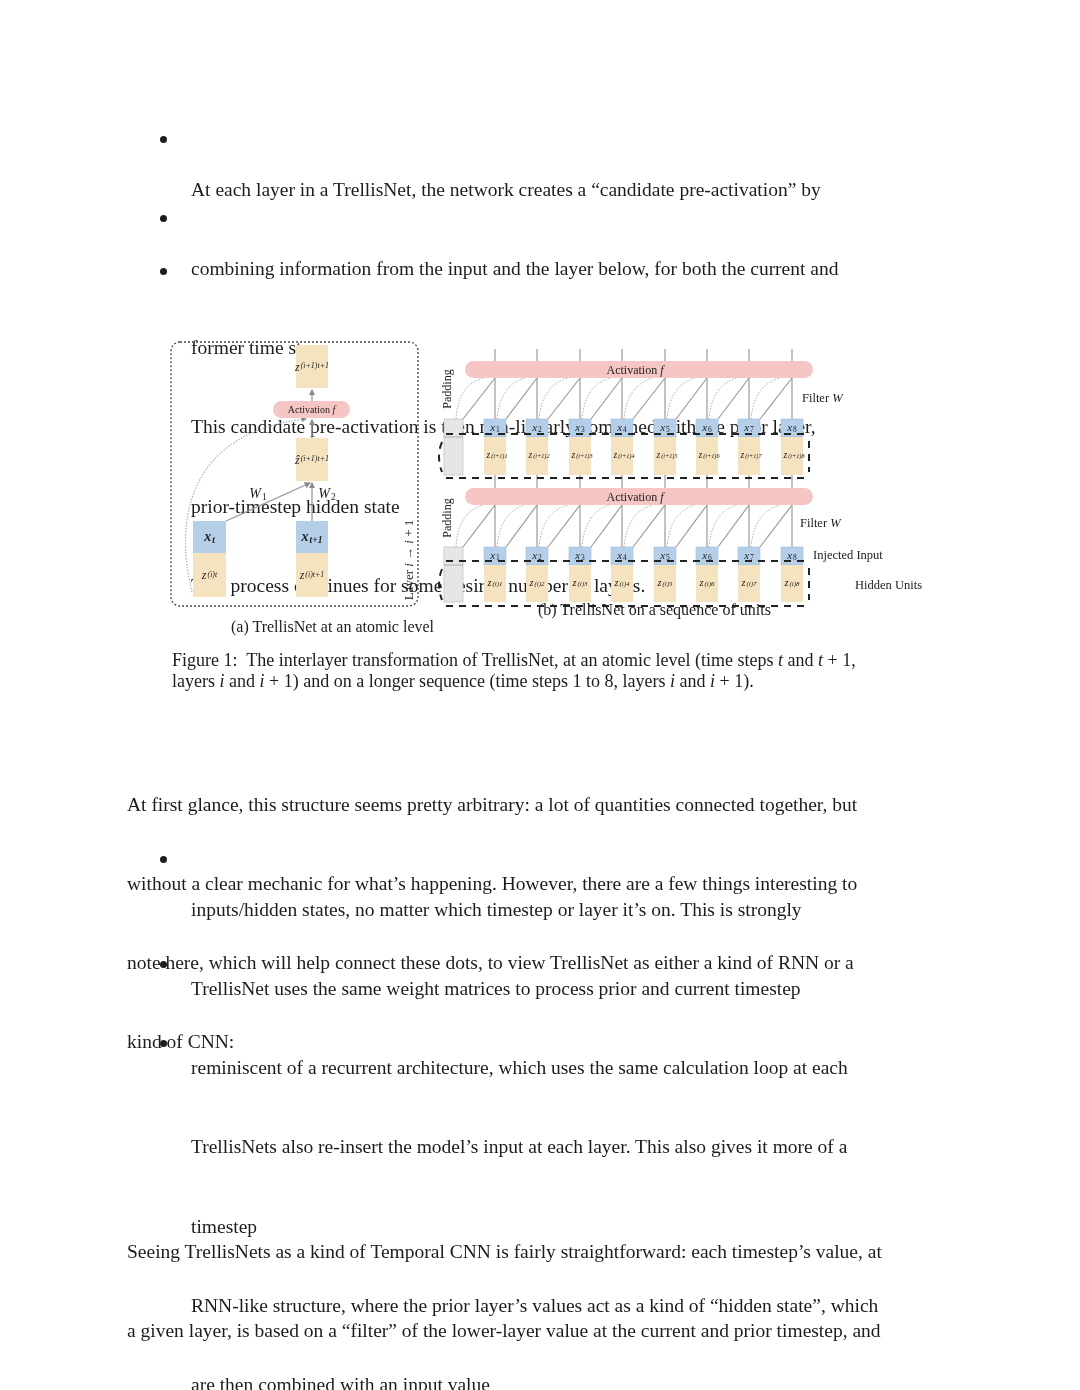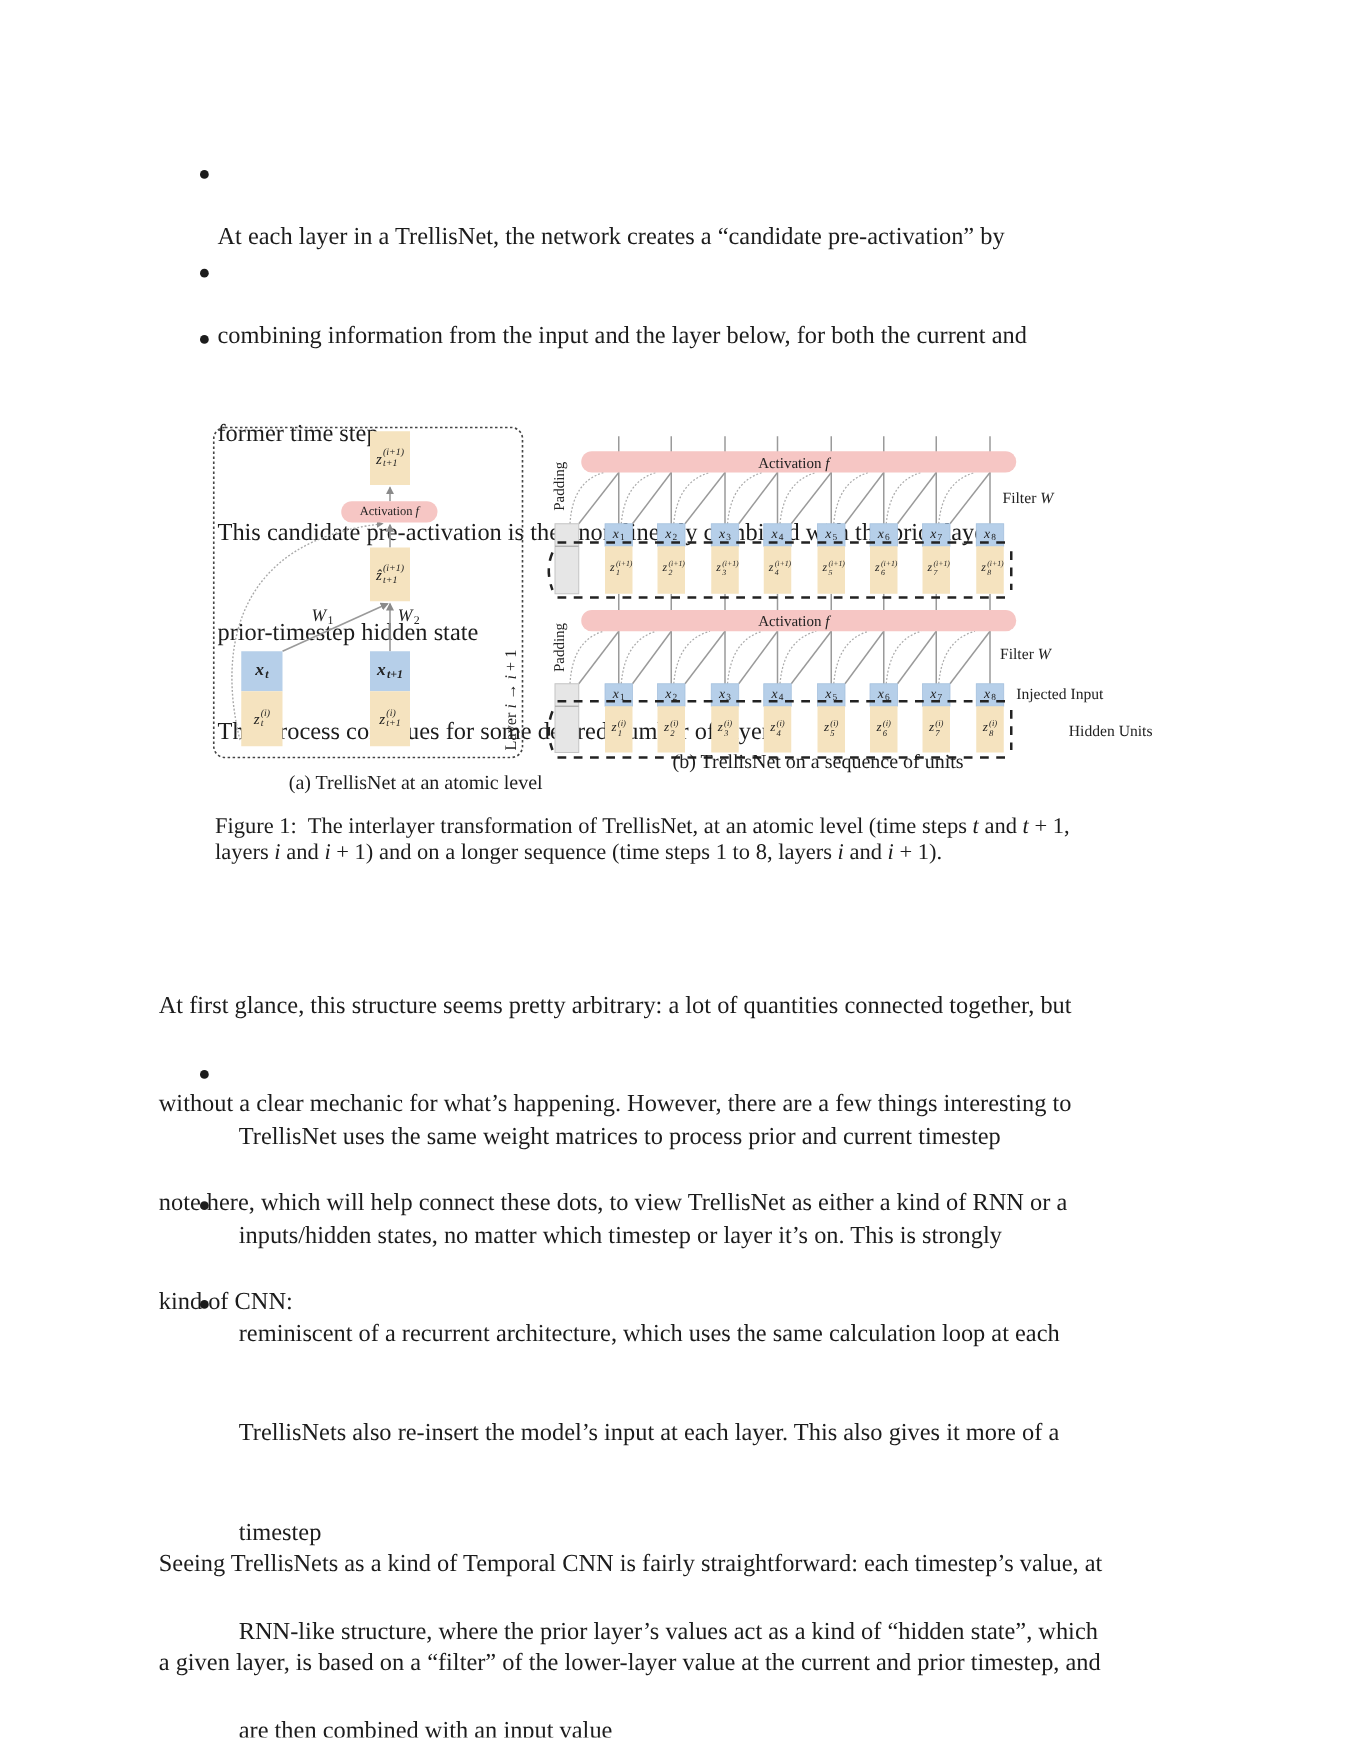--- a/index.html
+++ b/index.html
@@ -20,21 +20,21 @@
   .fig-svg { position: absolute; left: 0; top: 0; }
   .lbl {
     position: absolute; display: flex; align-items: center; justify-content: center;
     font-family: "Liberation Serif", "DejaVu Serif", serif; color: #222;
     white-space: pre; line-height: 1;
   }
   .lbl.left { justify-content: flex-start; }
   .m { display: inline-flex; align-items: center; line-height: 1; }
   .m .b { font-style: italic; }
   .m .b.bold { font-weight: bold; }
-  .m .ss { display: inline-flex; flex-direction: column; font-size: 0.66em; margin-left: 1px; line-height: 1.05; }
+  .m .ss { display: inline-flex; font-size: 0.66em; margin-left: 1px; line-height: 1.05; }
   .m .ss span { font-style: italic; }
   .m .s1 { font-size: 0.68em; font-style: italic; position: relative; top: 0.35em; margin-left: 1px; }
   .m .s1.up { font-style: normal; }
   .rot {
     position: absolute; transform: rotate(-90deg); transform-origin: center center;
     font-family: "Liberation Serif", "DejaVu Serif", serif; color: #222; white-space: pre;
     display: flex; align-items: center; justify-content: center;
   }
   .subcap {
     position: absolute; font-family: "Liberation Serif", "DejaVu Serif", serif;
@@ -46,21 +46,21 @@
   }
   .caption .cl { display: block; white-space: pre; }
 </style>
 </head>
 <body>
 
 <div>
   <div class="dot" style="left:160px;top:135.5px;"></div>
   <div class="dot" style="left:160px;top:214.5px;"></div>
   <div class="dot" style="left:160px;top:267.5px;"></div>
-  <div class="txt" style="left:174px;top:124px;">
+  <div class="txt" style="left:191px;top:124px;">
     <span class="line">At each layer in a TrellisNet, the network creates a “candidate pre-activation” by</span>
     <span class="line">combining information from the input and the layer below, for both the current and</span>
     <span class="line">former time step.</span>
     <span class="line">This candidate pre-activation is then non-linearly combined with the prior layer,</span>
     <span class="line">prior-timestep hidden state</span>
     <span class="line">This process continues for some desired number of layers.</span>
   </div>
 </div>
 
 <div>
@@ -315,22 +315,22 @@
   <span class="line">without a clear mechanic for what’s happening. However, there are a few things interesting to</span>
   <span class="line">note here, which will help connect these dots, to view TrellisNet as either a kind of RNN or a</span>
   <span class="line">kind of CNN:</span>
 </div>
 
 <div>
   <div class="dot" style="left:160px;top:855.5px;"></div>
   <div class="dot" style="left:160px;top:961px;"></div>
   <div class="dot" style="left:160px;top:1040px;"></div>
   <div class="txt" style="left:191px;top:844px;">
+    <span class="line">inputs/hidden states, no matter which timestep or layer it’s on. This is strongly</span>
     <span class="line">TrellisNet uses the same weight matrices to process prior and current timestep</span>
-    <span class="line">inputs/hidden states, no matter which timestep or layer it’s on. This is strongly</span>
     <span class="line">reminiscent of a recurrent architecture, which uses the same calculation loop at each</span>
     <span class="line">TrellisNets also re-insert the model’s input at each layer. This also gives it more of a</span>
     <span class="line">timestep</span>
     <span class="line">RNN-like structure, where the prior layer’s values act as a kind of “hidden state”, which</span>
     <span class="line">are then combined with an input value</span>
     
     
     
     
     

